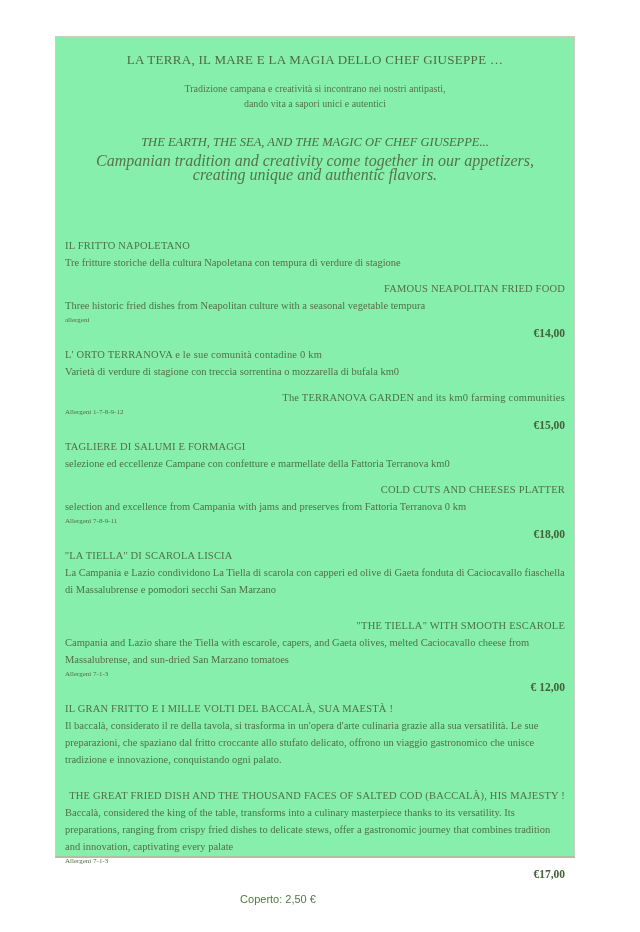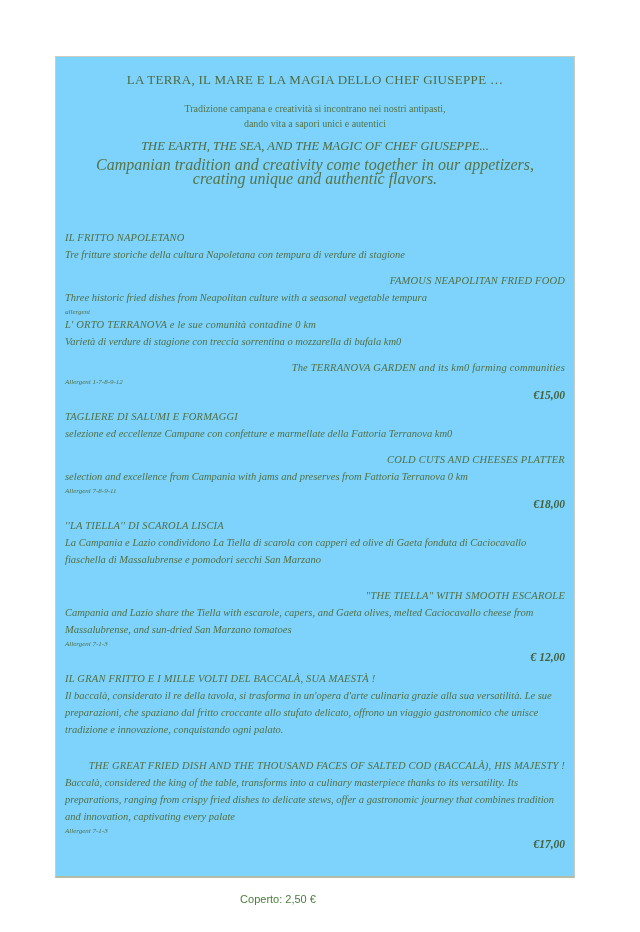--- a/index.html
+++ b/index.html
@@ -6,54 +6,54 @@
   body {
     width: 640px; height: 932px;
     background: #ffffff;
     font-family: "Liberation Serif", serif;
     color: #527046;
     -webkit-font-smoothing: antialiased;
   }
   .sheet {
     box-sizing: border-box;
     position: absolute;
-    left: 55px; top: 56px;
+    left: 55px; top: 36px;
     width: 520px; height: 822px;
     border: 1px solid #c9cdc2;
     border-bottom: 2px solid #b3bda6;
     padding: 14px 9px 0 9px;
-    background: #7dd3fc;
+    background: #86efac;
   }
   
   .hdr { text-align: center; }
   .hdr .t1 {
     font-size: 13px; line-height: 17px;
     letter-spacing: 0.3px;
     color: #4e6b41;
     margin-bottom: 13px;
   }
   .hdr .sub {
     font-size: 10px; line-height: 15px;
     color: #567449;
   }
   .hdr .t2 {
     font-style: italic;
     font-size: 12.5px; line-height: 16px;
     color: #4e6b41;
-    margin-top: 7px;
+    margin-top: 23px;
   }
   .hdr .sub-en {
     font-style: italic;
     font-size: 16px; line-height: 14px;
     max-width: 470px;
     margin: 4px auto 0 auto;
     color: #567449;
   }
   
-  .items { margin-top: 44px; font-style: italic; }
+  .items { margin-top: 56px; }
   .item-name {
     font-size: 10.5px; line-height: 16px;
     letter-spacing: 0.2px;
   }
   .item-name.en { margin-top: 10px; text-align: right; }
   .item-name.en.gap-lg { margin-top: 20px; }
   .item-desc {
     font-size: 10.5px; line-height: 17px;
   }
   .allergens {
@@ -92,20 +92,21 @@
   </div>
 
   <div class="items">
 
     <div class="item">
       <div class="item-name">IL FRITTO NAPOLETANO</div>
       <div class="item-desc">Tre fritture storiche della cultura Napoletana con tempura di verdure di stagione</div>
       <div class="item-name en">FAMOUS NEAPOLITAN FRIED FOOD</div>
       <div class="item-desc">Three historic fried dishes from Neapolitan culture with a seasonal vegetable tempura</div>
       <div class="allergens">allergeni</div>
+      <div class="price">€14,00</div>
     </div>
 
     <div class="item">
       <div class="item-name">L' ORTO TERRANOVA e le sue comunità contadine 0 km</div>
       <div class="item-desc">Varietà di verdure di stagione con treccia sorrentina o mozzarella di bufala km0</div>
       <div class="item-name en">The TERRANOVA GARDEN and its km0 farming communities</div>
       <div class="allergens">Allergeni 1-7-8-9-12</div>
       <div class="price">€15,00</div>
     </div>
 

